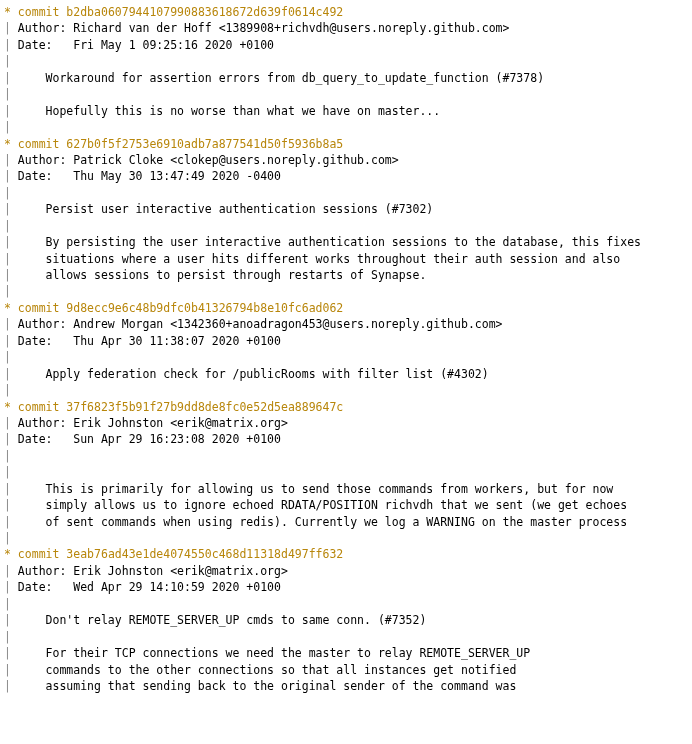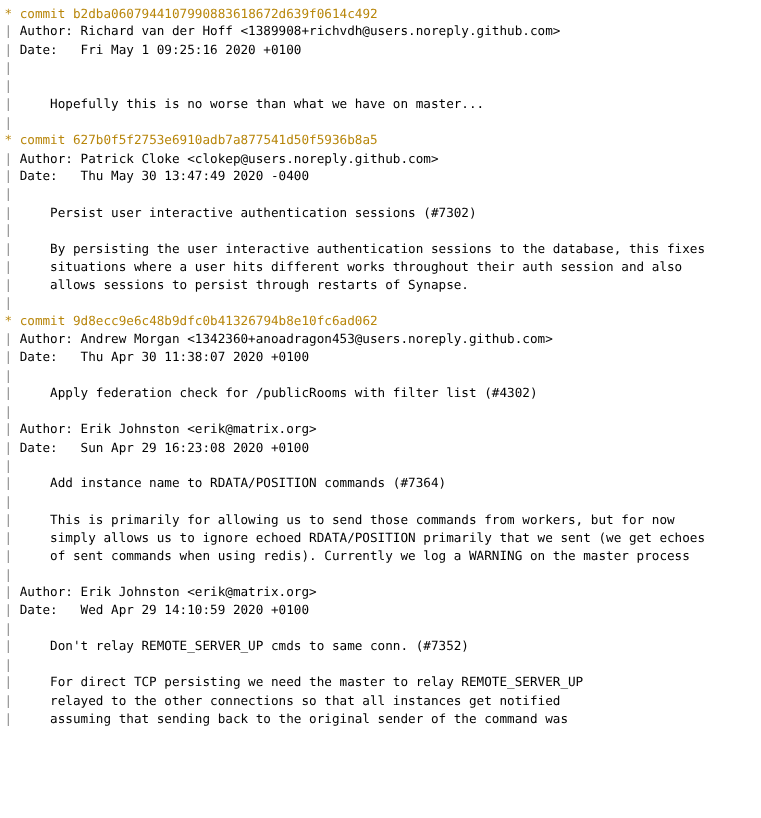--- a/index.html
+++ b/index.html
@@ -41,50 +41,52 @@
   }
 </style>
 </head>
 <body>
 
 <div id="log">
     <div class="line"><span class="star">* </span><span class="commit-kw">commit</span><span class="commit-kw"> </span><span class="hash">b2dba0607944107990883618672d639f0614c492</span></div>
     <div class="line"><span class="gutter">| </span><span class="plain">Author: Richard van der Hoff &lt;1389908+richvdh@users.noreply.github.com&gt;</span></div>
     <div class="line"><span class="gutter">| </span><span class="plain">Date:   Fri May 1 09:25:16 2020 +0100</span></div>
     <div class="line"><span class="gutter">| </span><span class="plain"></span></div>
+    <div class="line"><span class="gutter">| </span><span class="plain">    Workaround for assertion errors from db_query_to_update_function (#7378)</span></div>
     <div class="line"><span class="gutter">| </span><span class="plain"></span></div>
     <div class="line"><span class="gutter">| </span><span class="plain">    Hopefully this is no worse than what we have on master...</span></div>
     <div class="line"><span class="gutter">| </span><span class="plain"></span></div>
     <div class="line"><span class="star">* </span><span class="commit-kw">commit</span><span class="commit-kw"> </span><span class="hash">627b0f5f2753e6910adb7a877541d50f5936b8a5</span></div>
     <div class="line"><span class="gutter">| </span><span class="plain">Author: Patrick Cloke &lt;clokep@users.noreply.github.com&gt;</span></div>
     <div class="line"><span class="gutter">| </span><span class="plain">Date:   Thu May 30 13:47:49 2020 -0400</span></div>
     <div class="line"><span class="gutter">| </span><span class="plain"></span></div>
     <div class="line"><span class="gutter">| </span><span class="plain">    Persist user interactive authentication sessions (#7302)</span></div>
     <div class="line"><span class="gutter">| </span><span class="plain"></span></div>
     <div class="line"><span class="gutter">| </span><span class="plain">    By persisting the user interactive authentication sessions to the database, this fixes</span></div>
     <div class="line"><span class="gutter">| </span><span class="plain">    situations where a user hits different works throughout their auth session and also</span></div>
     <div class="line"><span class="gutter">| </span><span class="plain">    allows sessions to persist through restarts of Synapse.</span></div>
     <div class="line"><span class="gutter">| </span><span class="plain"></span></div>
     <div class="line"><span class="star">* </span><span class="commit-kw">commit</span><span class="commit-kw"> </span><span class="hash">9d8ecc9e6c48b9dfc0b41326794b8e10fc6ad062</span></div>
     <div class="line"><span class="gutter">| </span><span class="plain">Author: Andrew Morgan &lt;1342360+anoadragon453@users.noreply.github.com&gt;</span></div>
     <div class="line"><span class="gutter">| </span><span class="plain">Date:   Thu Apr 30 11:38:07 2020 +0100</span></div>
     <div class="line"><span class="gutter">| </span><span class="plain"></span></div>
     <div class="line"><span class="gutter">| </span><span class="plain">    Apply federation check for /publicRooms with filter list (#4302)</span></div>
     <div class="line"><span class="gutter">| </span><span class="plain"></span></div>
+    <div class="line"><span class="star">* </span><span class="commit-kw">commit</span><span class="commit-kw"> </span><span class="hash">37f6823f5b91f27b9dd8de8fc0e52d5ea889647c</span></div>
     <div class="line"><span class="gutter">| </span><span class="plain">Author: Erik Johnston &lt;erik@matrix.org&gt;</span></div>
     <div class="line"><span class="gutter">| </span><span class="plain">Date:   Sun Apr 29 16:23:08 2020 +0100</span></div>
     <div class="line"><span class="gutter">| </span><span class="plain"></span></div>
-    <div class="line"><span class="gutter">| </span><span class="plain">    Add instance name to RDATA/POSITION commands (#7364)</span></div>
     <div class="line"><span class="gutter">| </span><span class="plain"></span></div>
     <div class="line"><span class="gutter">| </span><span class="plain">    This is primarily for allowing us to send those commands from workers, but for now</span></div>
-    <div class="line"><span class="gutter">| </span><span class="plain">    simply allows us to ignore echoed RDATA/POSITION primarily that we sent (we get echoes</span></div>
+    <div class="line"><span class="gutter">| </span><span class="plain">    simply allows us to ignore echoed RDATA/POSITION richvdh that we sent (we get echoes</span></div>
     <div class="line"><span class="gutter">| </span><span class="plain">    of sent commands when using redis). Currently we log a WARNING on the master process</span></div>
     <div class="line"><span class="gutter">| </span><span class="plain"></span></div>
+    <div class="line"><span class="star">* </span><span class="commit-kw">commit</span><span class="commit-kw"> </span><span class="hash">3eab76ad43e1de4074550c468d11318d497ff632</span></div>
     <div class="line"><span class="gutter">| </span><span class="plain">Author: Erik Johnston &lt;erik@matrix.org&gt;</span></div>
     <div class="line"><span class="gutter">| </span><span class="plain">Date:   Wed Apr 29 14:10:59 2020 +0100</span></div>
     <div class="line"><span class="gutter">| </span><span class="plain"></span></div>
     <div class="line"><span class="gutter">| </span><span class="plain">    Don't relay REMOTE_SERVER_UP cmds to same conn. (#7352)</span></div>
     <div class="line"><span class="gutter">| </span><span class="plain"></span></div>
-    <div class="line"><span class="gutter">| </span><span class="plain">    For direct TCP persisting we need the master to relay REMOTE_SERVER_UP</span></div>
-    <div class="line"><span class="gutter">| </span><span class="plain">    relayed to the other connections so that all instances get notified</span></div>
+    <div class="line"><span class="gutter">| </span><span class="plain">    For their TCP connections we need the master to relay REMOTE_SERVER_UP</span></div>
+    <div class="line"><span class="gutter">| </span><span class="plain">    commands to the other connections so that all instances get notified</span></div>
     <div class="line"><span class="gutter">| </span><span class="plain">    assuming that sending back to the original sender of the command was</span></div>
     <div class="line"></div>
   </div>
 
 </body></html>

